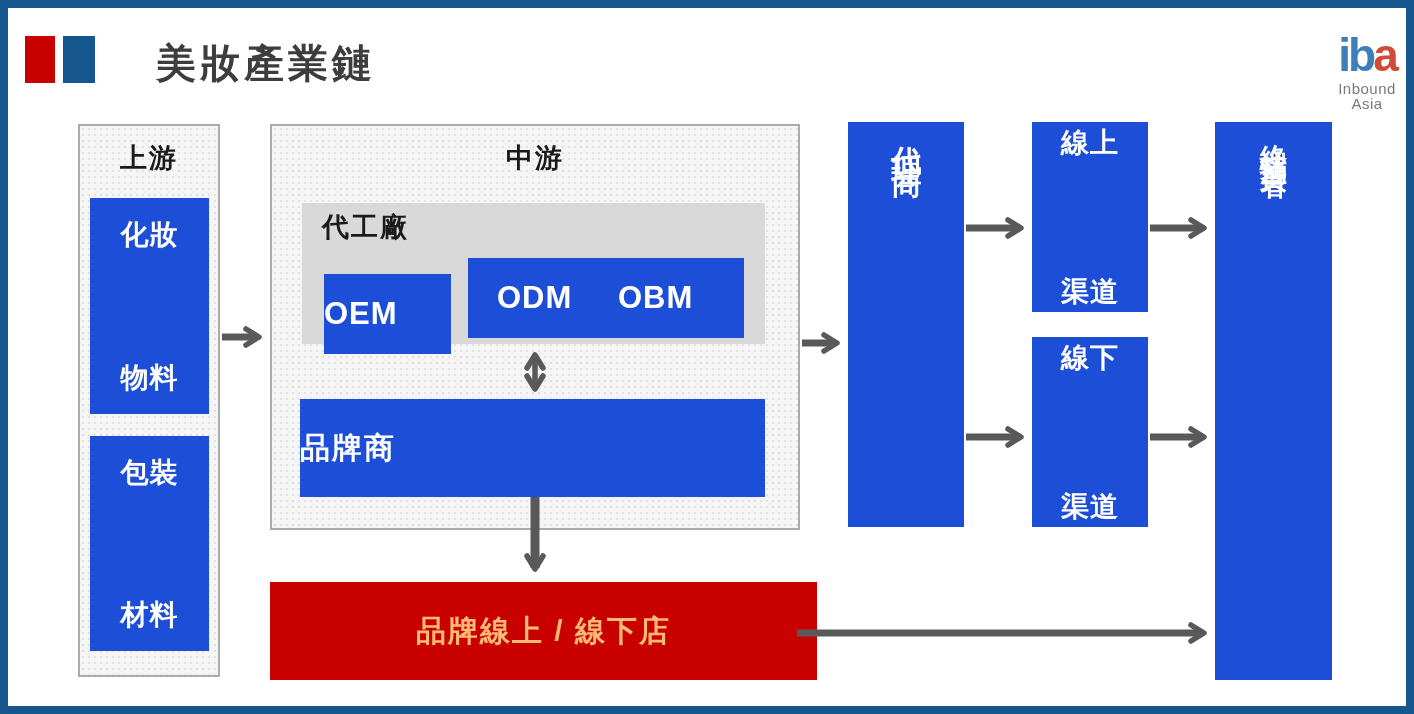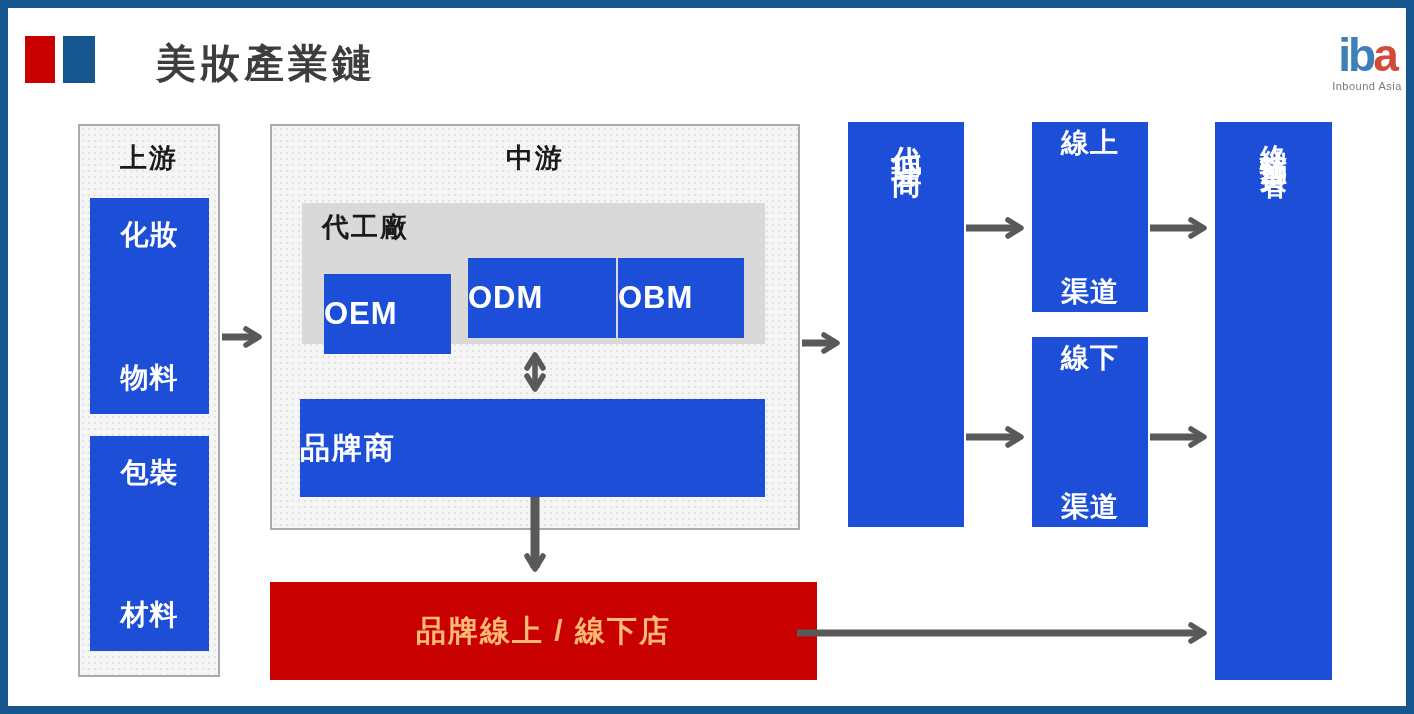--- a/index.html
+++ b/index.html
@@ -16,21 +16,21 @@
   .sq.red  { left:25px; width:30px; height:47px; background:#C90000; }
   .sq.blue { left:63px; width:32px; height:47px; background:#15568F; }
   .page-title {
     position:absolute; left:156px; top:36px; font-size:40px; font-weight:700;
     color:#3d3d3d; letter-spacing:4px; white-space:nowrap;
   }
   .logo { position:absolute; left:1328px; top:32px; width:78px; text-align:center; line-height:1; }
   .logo .mark { font-size:46px; font-weight:800; letter-spacing:-3px; }
   .logo .mark .b1 { color:#3E7FB8; }
   .logo .mark .r1 { color:#D14B38; }
-  .logo .caption { font-size:11px; color:#7a7a7a; margin-top:3px; letter-spacing:0.5px; }
+  .logo .caption { font-size:15px; color:#7a7a7a; margin-top:3px; letter-spacing:0.5px; }
   
   .panel {
     position:absolute; background-color:#f5f5f5;
     background-image:radial-gradient(#e2e2e2 1px, rgba(0,0,0,0) 1.1px);
     background-size:6px 6px;
     border:2px solid #ababab; box-sizing:border-box; z-index:1;
   }
   .panel-label {
     position:absolute; width:100%; text-align:center; font-size:27px; font-weight:700;
     color:#1a1a1a; letter-spacing:2px;
@@ -92,21 +92,21 @@
     <span>材料</span>
   </div>
 
   <div class="panel" style="left:270px; top:124px; width:530px; height:406px;">
     <div class="panel-label" style="top:14px;">中游</div>
   </div>
   <div class="factory">
     <div class="factory-label">代工廠</div>
   </div>
   <div class="bbox oem-box" style="left:324px; top:274px; width:127px; height:80px;">OEM</div>
-  <div class="bbox oem-box" style="left:468px; top:258px; width:148px; height:80px;">ODM</div>
+  <div class="bbox oem-box" style="left:468px; top:258px; width:124px; height:80px;padding-left:29px;">ODM</div>
   <div class="bbox oem-box" style="left:618px; top:258px; width:126px; height:80px;">OBM</div>
   <div class="bbox brand-box" style="left:300px; top:399px; width:465px; height:98px;">品牌商</div>
 
   <div class="bbox vtext agent-text" style="left:848px; top:122px; width:116px; height:405px;">代理商</div>
   <div class="bbox multiline ch-lines" style="left:1032px; top:122px; width:116px; height:190px;">
     <span>線上</span>
     <span>渠道</span>
   </div>
   <div class="bbox multiline ch-lines" style="left:1032px; top:337px; width:116px; height:190px;">
     <span>線下</span>

